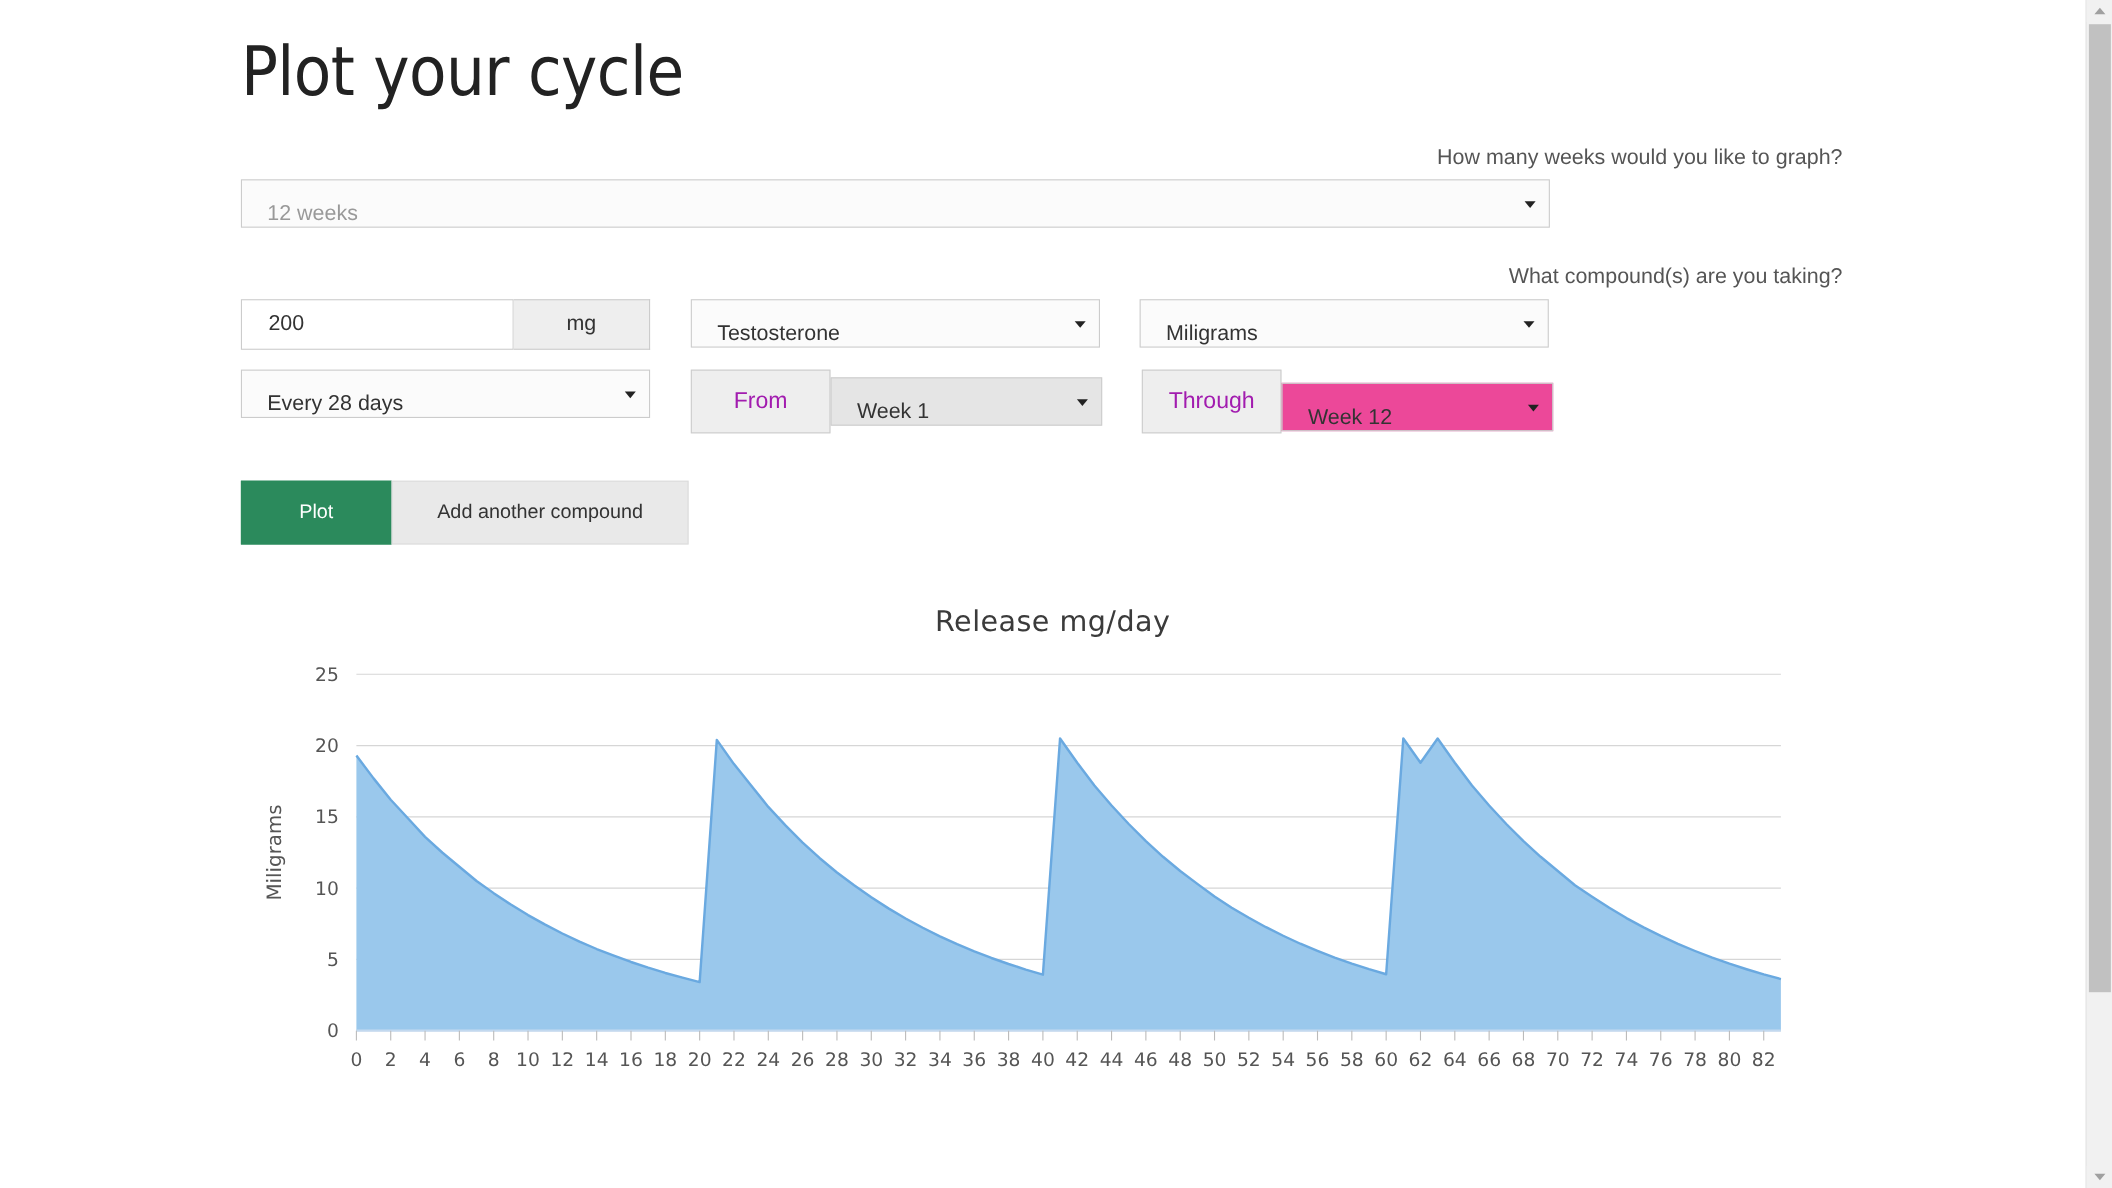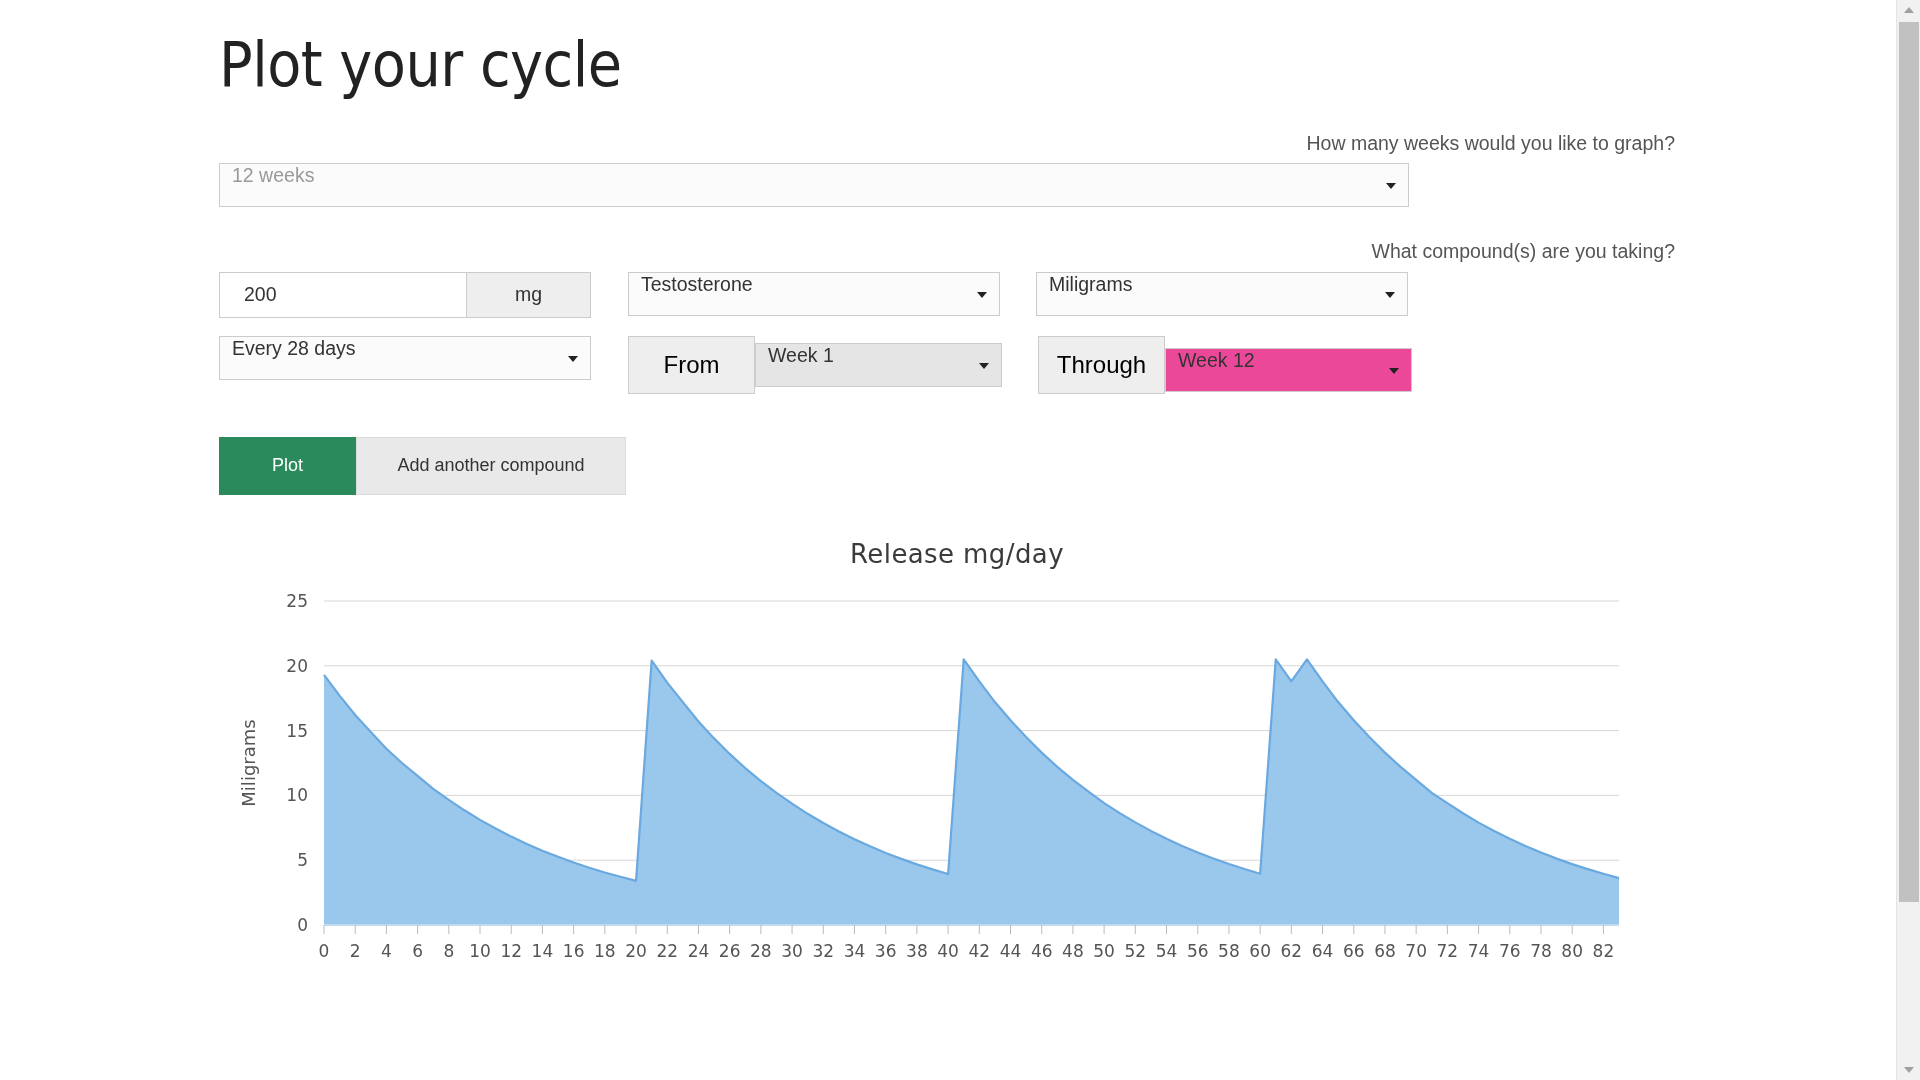--- a/index.html
+++ b/index.html
@@ -54,22 +54,22 @@
   }
 
   
   .ctl {
     height: 44px;
     border: 1px solid #cccccc;
     background: #fbfbfb;
     font-size: 19.5px;
     color: #333333;
     display: flex;
-    align-items: flex-start;
-    padding: 0 12px;
+    align-items: flex-end;
+    padding: 0 23px;
     position: relative;
   }
   .select {
     cursor: pointer;
     padding-right: 30px;
   }
   .select .caret {
     position: absolute;
     right: 12px;
     top: 50%;
@@ -118,22 +118,22 @@
   .gap-b { width: 36px; }
 
   
   #row-schedule { margin-top: 18px; }
   #freq-select { width: 372px; }
   .addon {
     height: 58px;
     background: #eeeeee;
     border: 1px solid #cccccc;
     display: flex; align-items: center; justify-content: center;
-    font-size: 24px;
-    color: #000000;
+    font-size: 21px;
+    color: #a21caf;
     padding: 0 36px;
   }
   #from-addon { width: 127px; }
   #through-addon { width: 127px; }
   #from-week-select { width: 247px; height: 44px; margin-top: 7px; background:#e5e5e5; }
   #through-week-select { width: 247px; height: 44px; margin-top: 12px; background:#ec4899; }
 
   
   #buttons { display: flex; margin-top: 43px; }
   .btn {
@@ -151,21 +151,21 @@
     border-color: #2b8a5c;
   }
   #add-compound-btn {
     width: 270px;
     background: #e9e9e9;
     color: #333333;
     border-color: #dcdcdc;
   }
 
   
-  #chart-block { margin-top: 44px; position: relative; }
+  #chart-block { margin-top: 56px; position: relative; }
   .chart-title {
     text-align: center;
     font-family: "DejaVu Sans", sans-serif;
     font-size: 26px;
     font-weight: 400;
     color: #3b3b3b;
     letter-spacing: 0.4px;
     margin: 0 0 16px 0;
     padding-left: 20px;
   }

